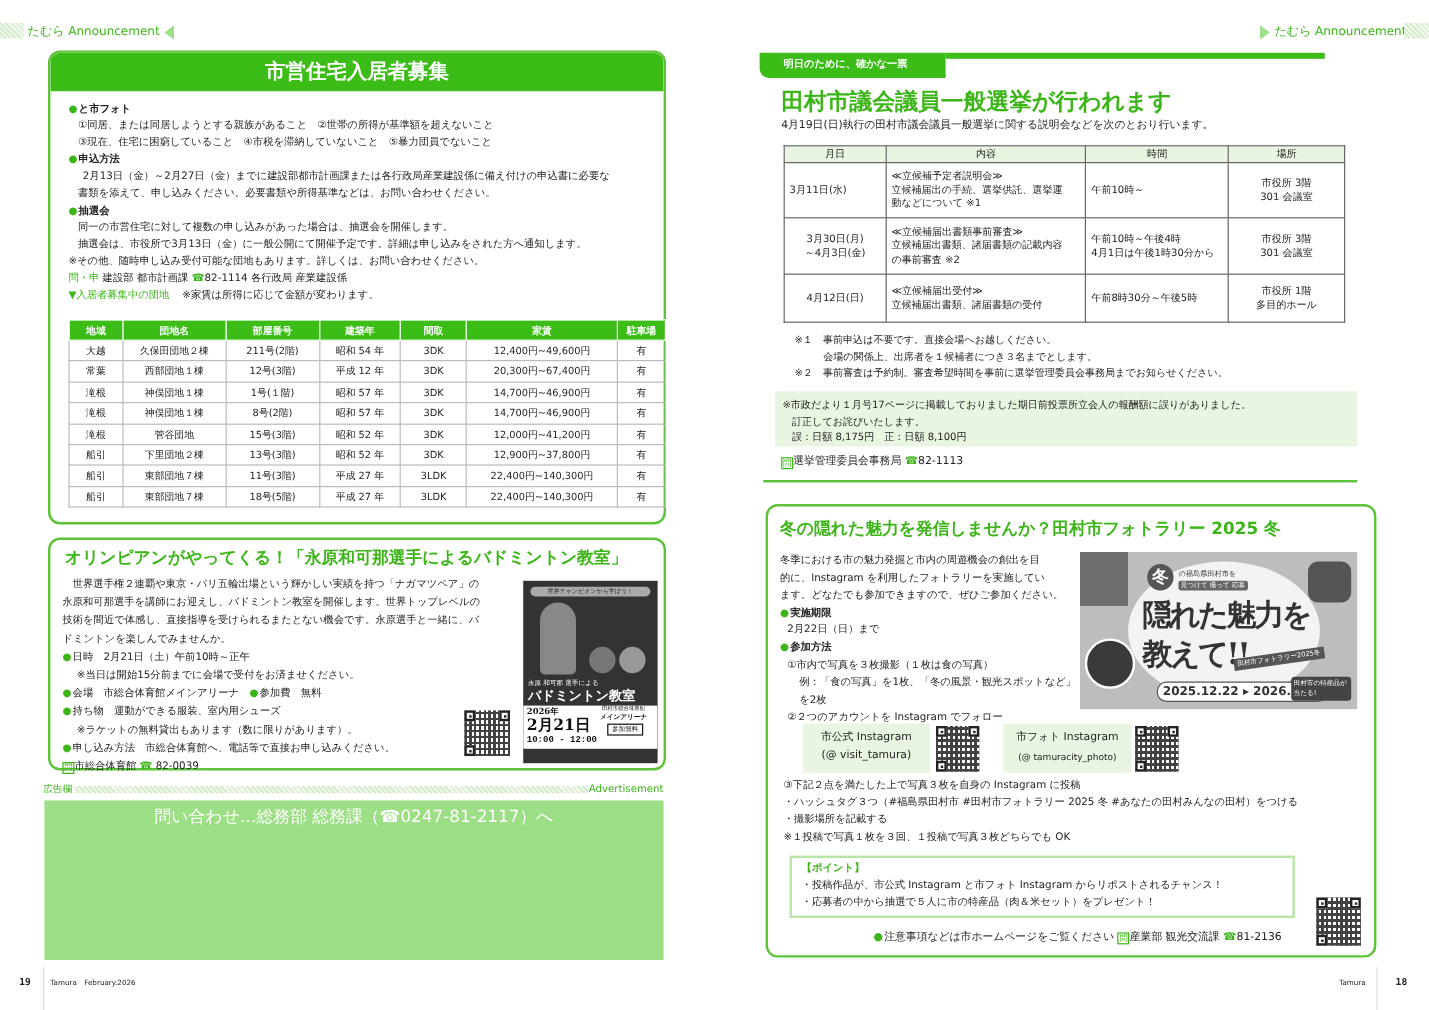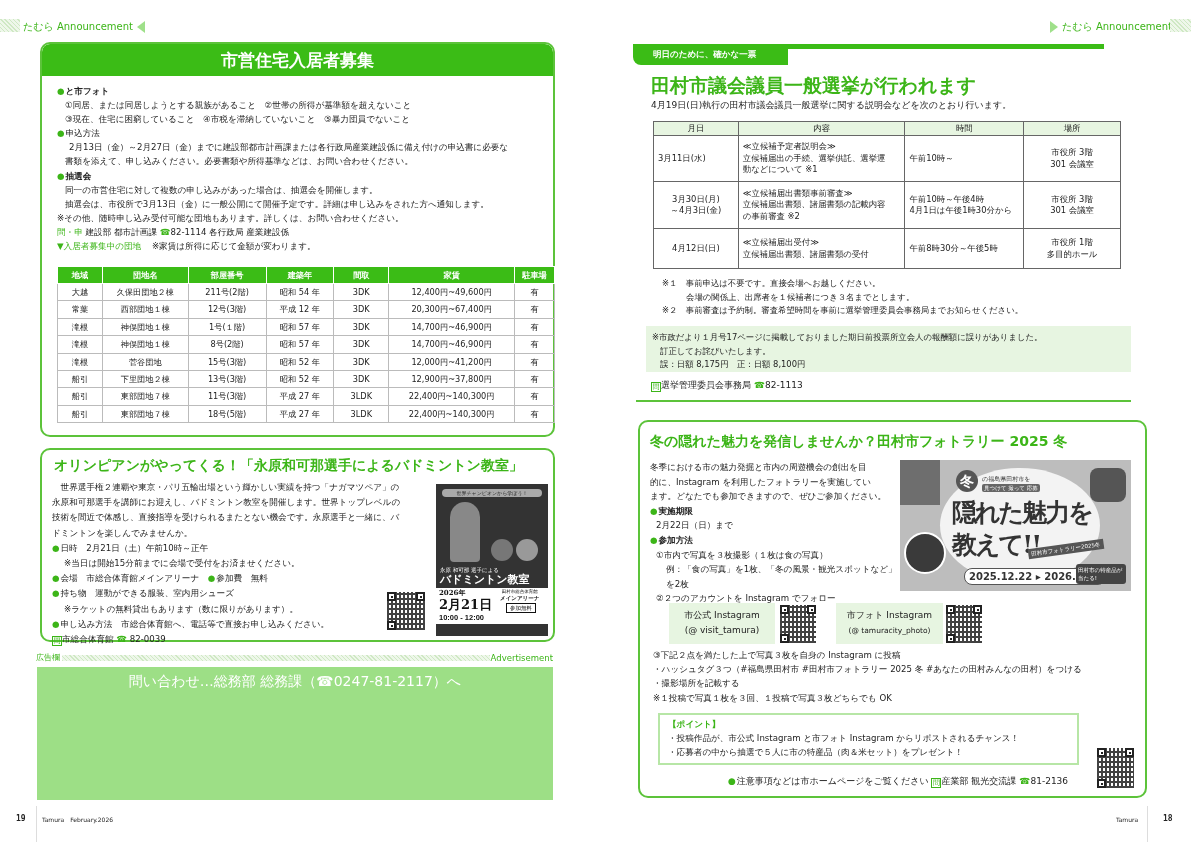--- a/index.html
+++ b/index.html
@@ -39,21 +39,21 @@
   <span class="tri-l"></span>
 </div>
 
 <div class="box" style="left:40px;top:42px;width:515px;height:395px;overflow:hidden">
   <div class="title-bar">市営住宅入居者募集</div>
 </div>
 <div class="abs" style="left:57px;top:84px;font-size:8.6px;line-height:14.1px">
   <p class="dot" style="font-weight:bold">と市フォト</p>
   <p style="padding-left:8px">①同居、または同居しようとする親族があること　②世帯の所得が基準額を超えないこと</p>
   <p style="padding-left:8px">③現在、住宅に困窮していること　④市税を滞納していないこと　⑤暴力団員でないこと</p>
-  <p class="dot" style="font-weight:normal">申込方法</p>
+  <p class="dot" style="font-weight:bold">申込方法</p>
   <p style="padding-left:12px">2月13日（金）～2月27日（金）までに建設部都市計画課または各行政局産業建設係に備え付けの申込書に必要な</p>
   <p style="padding-left:8px">書類を添えて、申し込みください。必要書類や所得基準などは、お問い合わせください。</p>
   <p class="dot" style="font-weight:bold">抽選会</p>
   <p style="padding-left:8px">同一の市営住宅に対して複数の申し込みがあった場合は、抽選会を開催します。</p>
   <p style="padding-left:8px">抽選会は、市役所で3月13日（金）に一般公開にて開催予定です。詳細は申し込みをされた方へ通知します。</p>
   <p>※その他、随時申し込み受付可能な団地もあります。詳しくは、お問い合わせください。</p>
   <p>
     <span class="green">問・申</span>
     <span>建設部 都市計画課</span>
     <span class="icon-tel">☎</span><span>82-1114</span>
@@ -179,21 +179,21 @@
 <div class="abs" style="left:436px;top:484px;width:112px;height:152px;background:#333;overflow:hidden;color:#fff">
   <div style="position:absolute;left:6px;top:5px;width:100px;height:8px;background:#aaa;border-radius:4px;font-size:5px;line-height:8px;text-align:center;color:#222">世界チャンピオンから学ぼう！</div>
   <div style="position:absolute;left:14px;top:18px;width:30px;height:60px;background:#888;border-radius:15px 15px 4px 4px"></div>
   <div style="position:absolute;left:55px;top:55px;width:22px;height:22px;border-radius:50%;background:#777"></div>
   <div style="position:absolute;left:80px;top:55px;width:22px;height:22px;border-radius:50%;background:#999"></div>
   <div style="position:absolute;left:4px;top:82px;font-size:5.5px">永原 和可那 選手による</div>
   <div style="position:absolute;left:4px;top:88px;font-size:11px;font-weight:bold;white-space:nowrap">バドミントン教室</div>
   <div style="position:absolute;left:0;top:104px;width:112px;height:36px;background:#fff;color:#111">
     <div style="position:absolute;left:3px;top:0;font-size:7px;font-family:'DejaVu Serif',serif;font-weight:bold">2026年</div>
     <div style="position:absolute;left:3px;top:7px;font-size:13px;font-family:'DejaVu Serif',serif;font-weight:bold">2月21日</div>
-    <div style="position:absolute;left:3px;top:24px;font-size:7.5px;font-family:Liberation Sans, sans-serif;font-weight:bold">10:00 - 12:00</div>
+    <div style="position:absolute;left:3px;top:24px;font-size:7.5px;font-family:Liberation Mono, monospace;font-weight:bold">10:00 - 12:00</div>
     <div style="position:absolute;left:64px;top:1px;font-size:4.5px;line-height:6px;text-align:center">
         <div>田村市総合体育館</div>
         <div style="font-size:5.5px;font-weight:bold">メインアリーナ</div>
       </div>
     <div style="position:absolute;left:70px;top:15px;border:1px solid #111;font-size:5.5px;padding:0 3px">参加無料</div>
   </div>
 </div>
 
 <div class="abs" style="left:36px;top:652px;width:517px;height:12px">
   <span class="abs green" style="left:0;top:0;font-size:8px;font-weight:normal">広告欄</span>

